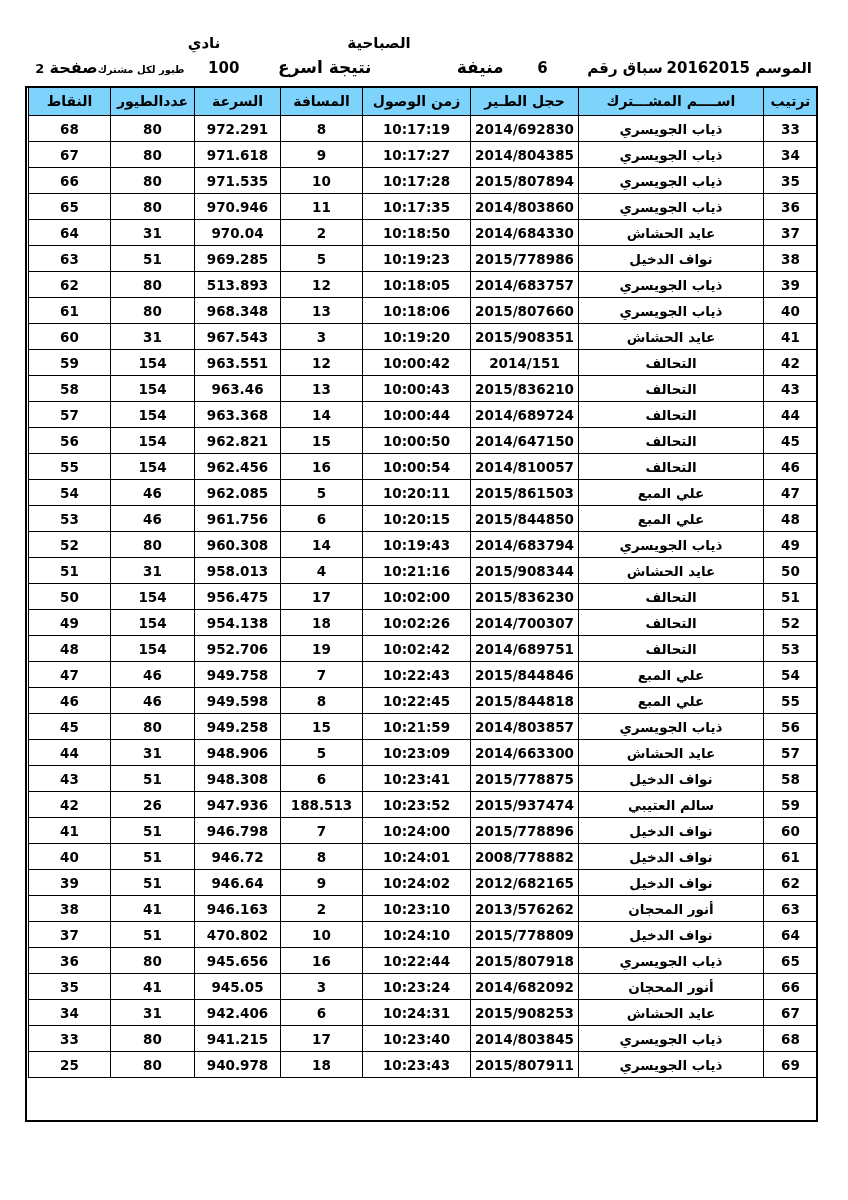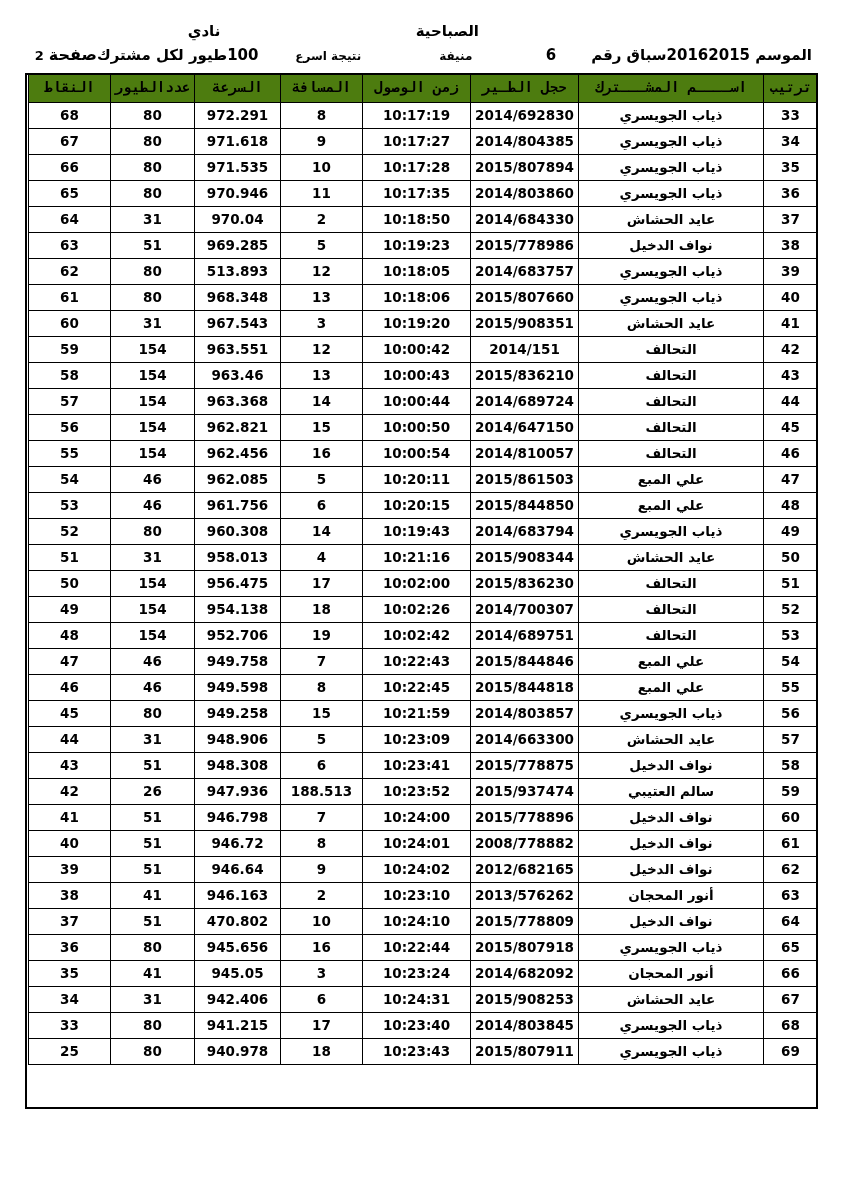--- a/index.html
+++ b/index.html
@@ -44,42 +44,43 @@
   }
   .hdr-cell {
     display: inline-block;
   }
   .r1-club {
     width: 150px;
     text-align: center;
   }
   .r1-session {
     width: 200px;
+    text-align: center;
+    margin-top: 12px;
   }
   .hdr-row-2 {
     justify-content: flex-start;
     margin-bottom: 8px;
   }
   .r2-season {
     width: 230px;
     text-align: right;
     padding-right: 6px;
   }
   .r2-racenum {
     width: 125px;
     text-align: right;
   }
   .r2-place {
     width: 120px;
     text-align: center;
   }
   .r2-result {
     width: 185px;
-    text-align: center;
-    font-size: 12px;
+    font-size: 17px;
     padding-left: 12px;
   }
 
   
   table.results {
     border-collapse: collapse;
     width: 789px;
     margin-top: 4px;
     direction: rtl;
     table-layout: fixed;
@@ -88,25 +89,24 @@
   table.results td {
     border: 1px solid #000000;
     font-size: 13.5px;
     text-align: center;
     height: 25px;
     padding: 0 2px;
     white-space: nowrap;
     overflow: hidden;
   }
   table.results thead th {
-    background: #4d7c0f;
+    background: #7dd3fc;
     font-weight: bold;
     font-size: 14px;
     height: 28px;
-    font-family: Liberation Mono, monospace;
   }
   table.results tbody td {
     background: #ffffff;
     font-weight: bold;
   }
   
   .col-rank    { width: 54px; }
   .col-name    { width: 185px; }
   .col-ring    { width: 108px; }
   .col-arrival { width: 108px; }
@@ -142,21 +142,21 @@
       <span class="hdr-cell r1-session">الصباحية</span>
       <span class="hdr-cell r1-club">نادي</span>
     </div>
     <div class="hdr-row hdr-row-2">
       <span class="hdr-cell r2-season">الموسم  20162015</span>
       <span class="hdr-cell r2-racenum">سباق رقم</span>
       <span class="hdr-cell r2-place">6</span>
       <span class="hdr-cell r2-result">منيفة</span>
       <span class="hdr-cell r2-result">نتيجة اسرع</span>
       <span class="hdr-cell" style="width:46px;text-align:left;">100</span>
-      <span class="hdr-cell" style="width:170px;text-align:right;font-size:15px;">طيور لكل مشترك</span>
+      <span class="hdr-cell" style="width:170px;text-align:left;font-size:10px;">طيور لكل مشترك</span>
       <span class="hdr-cell" style="width:60px;text-align:center;font-size:16px;">صفحة</span>
       <span class="hdr-cell" style="width:30px;text-align:center;font-size:13px;">2</span>
     </div>
   </div>
 
   <div class="frame-wrap">
     <table class="results">
       <colgroup>
         <col class="col-rank">
         <col class="col-name">

